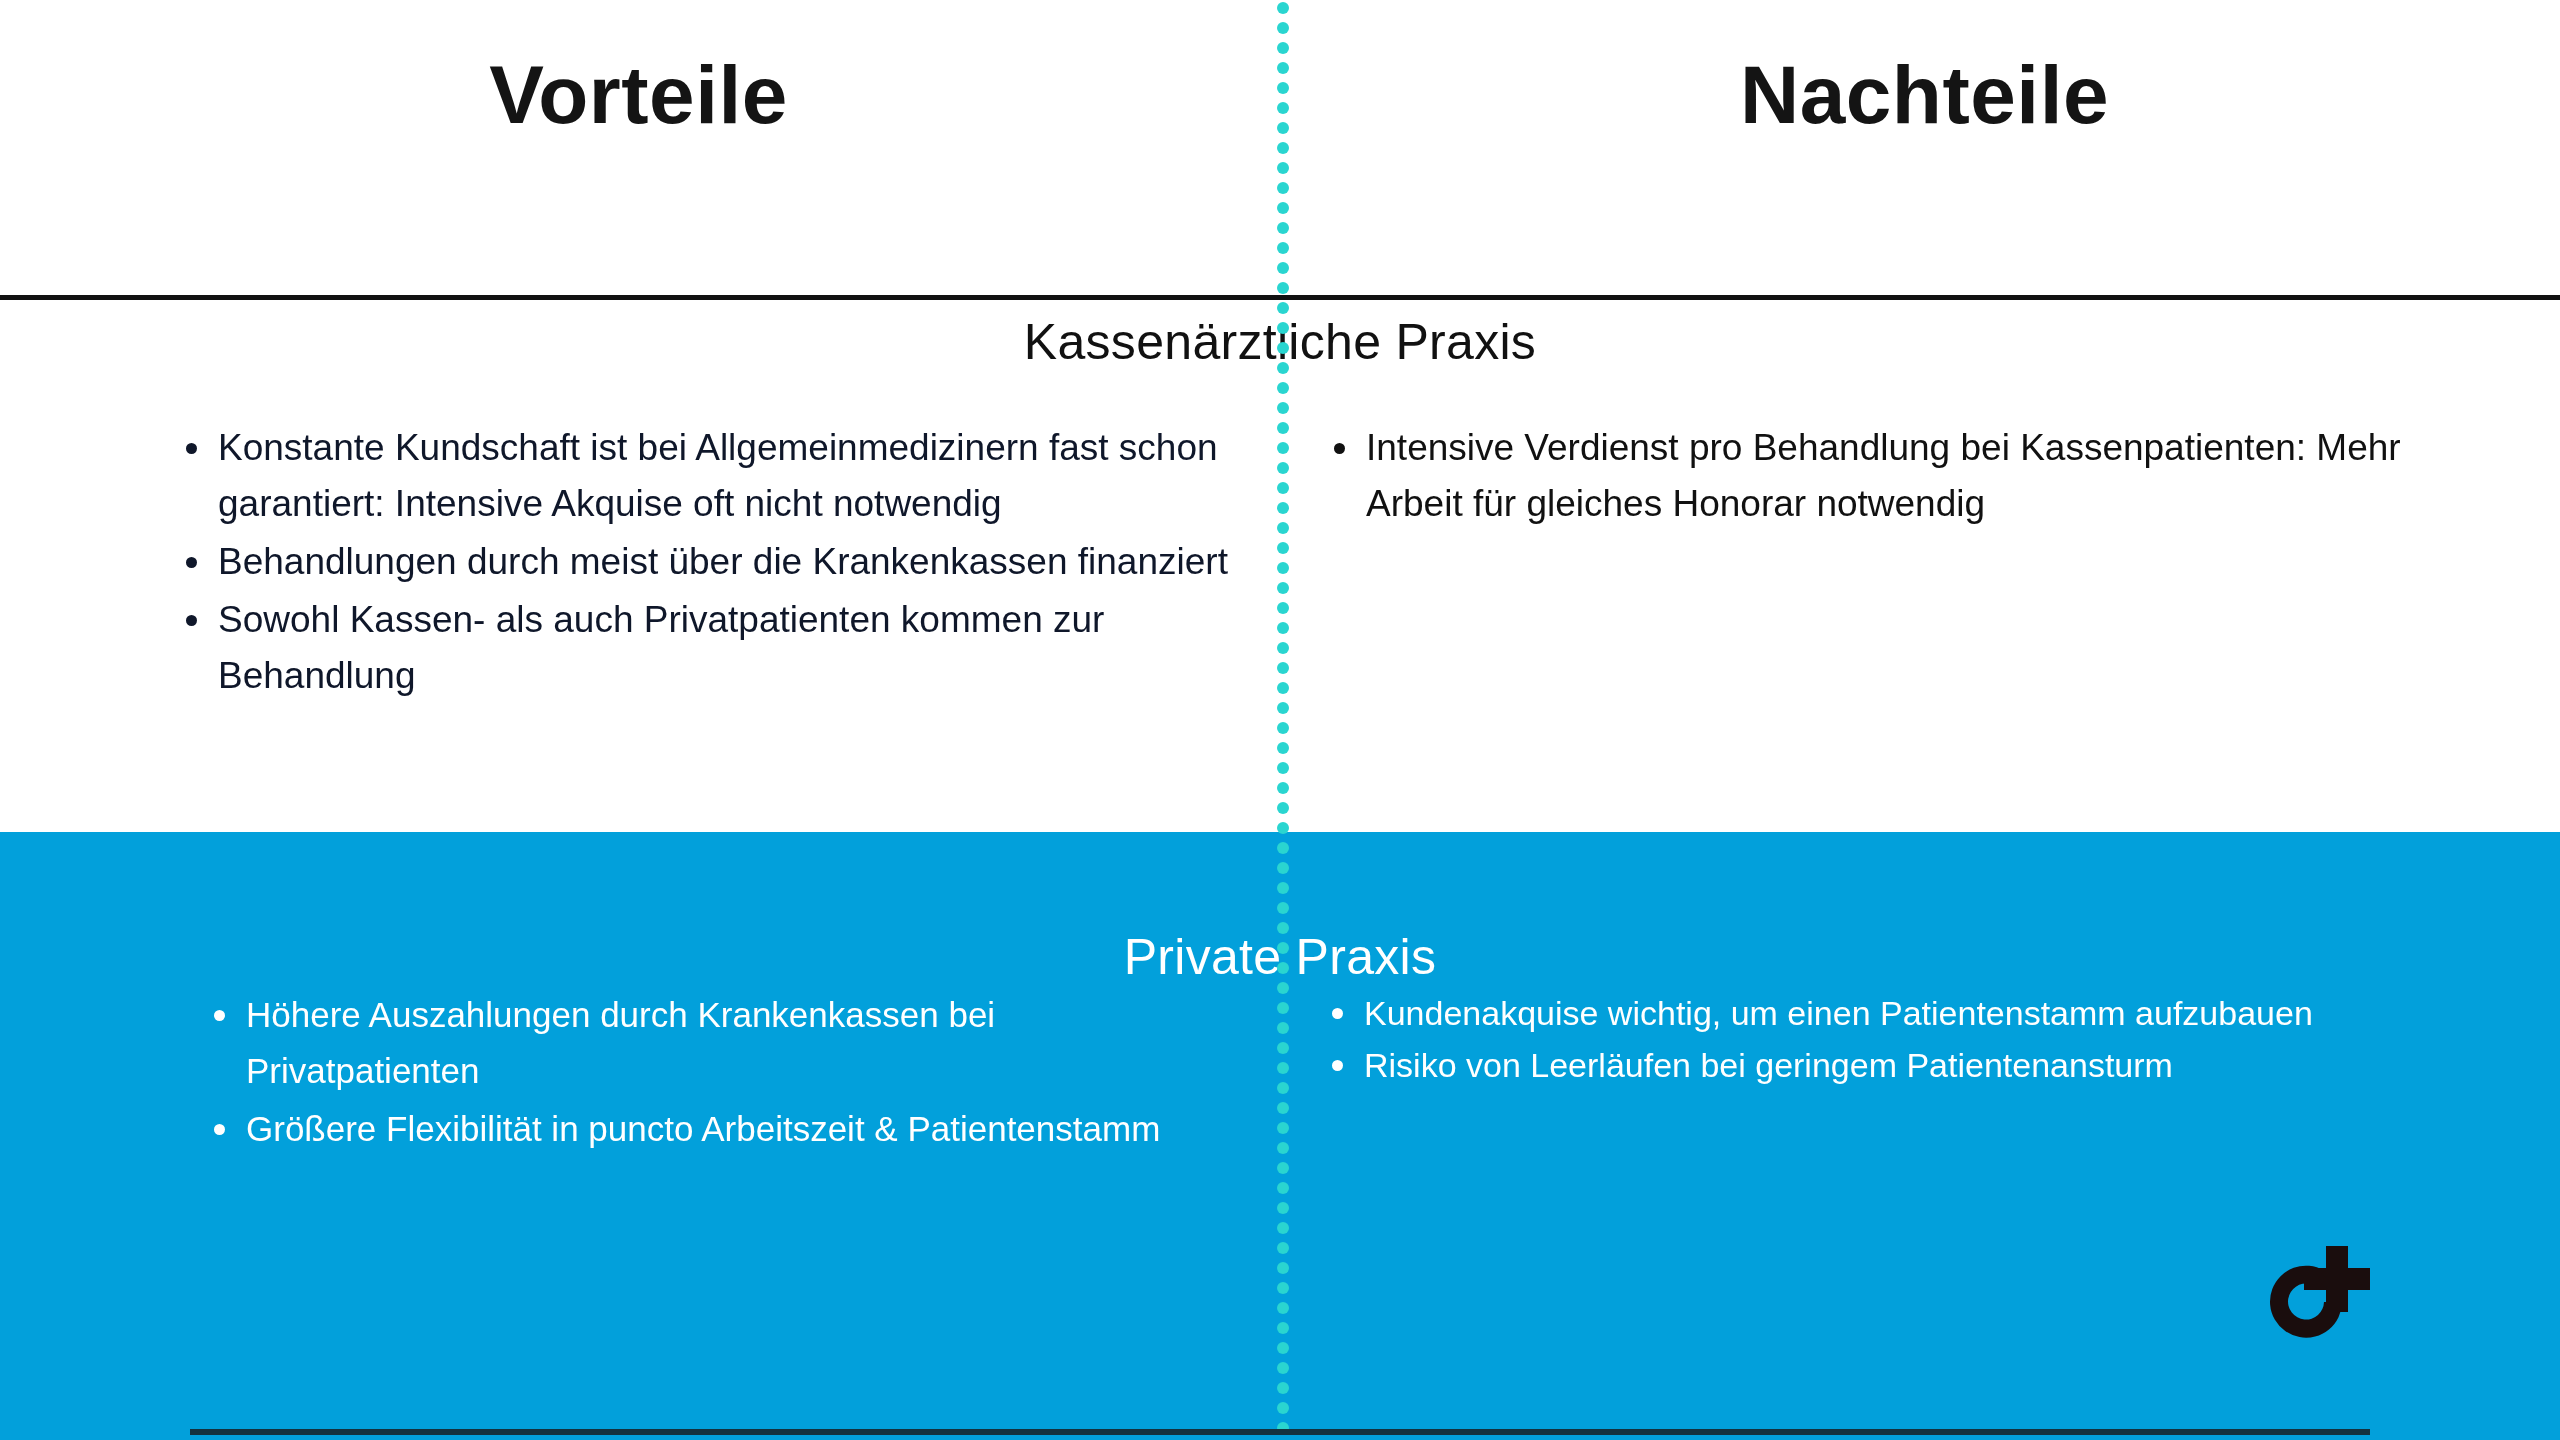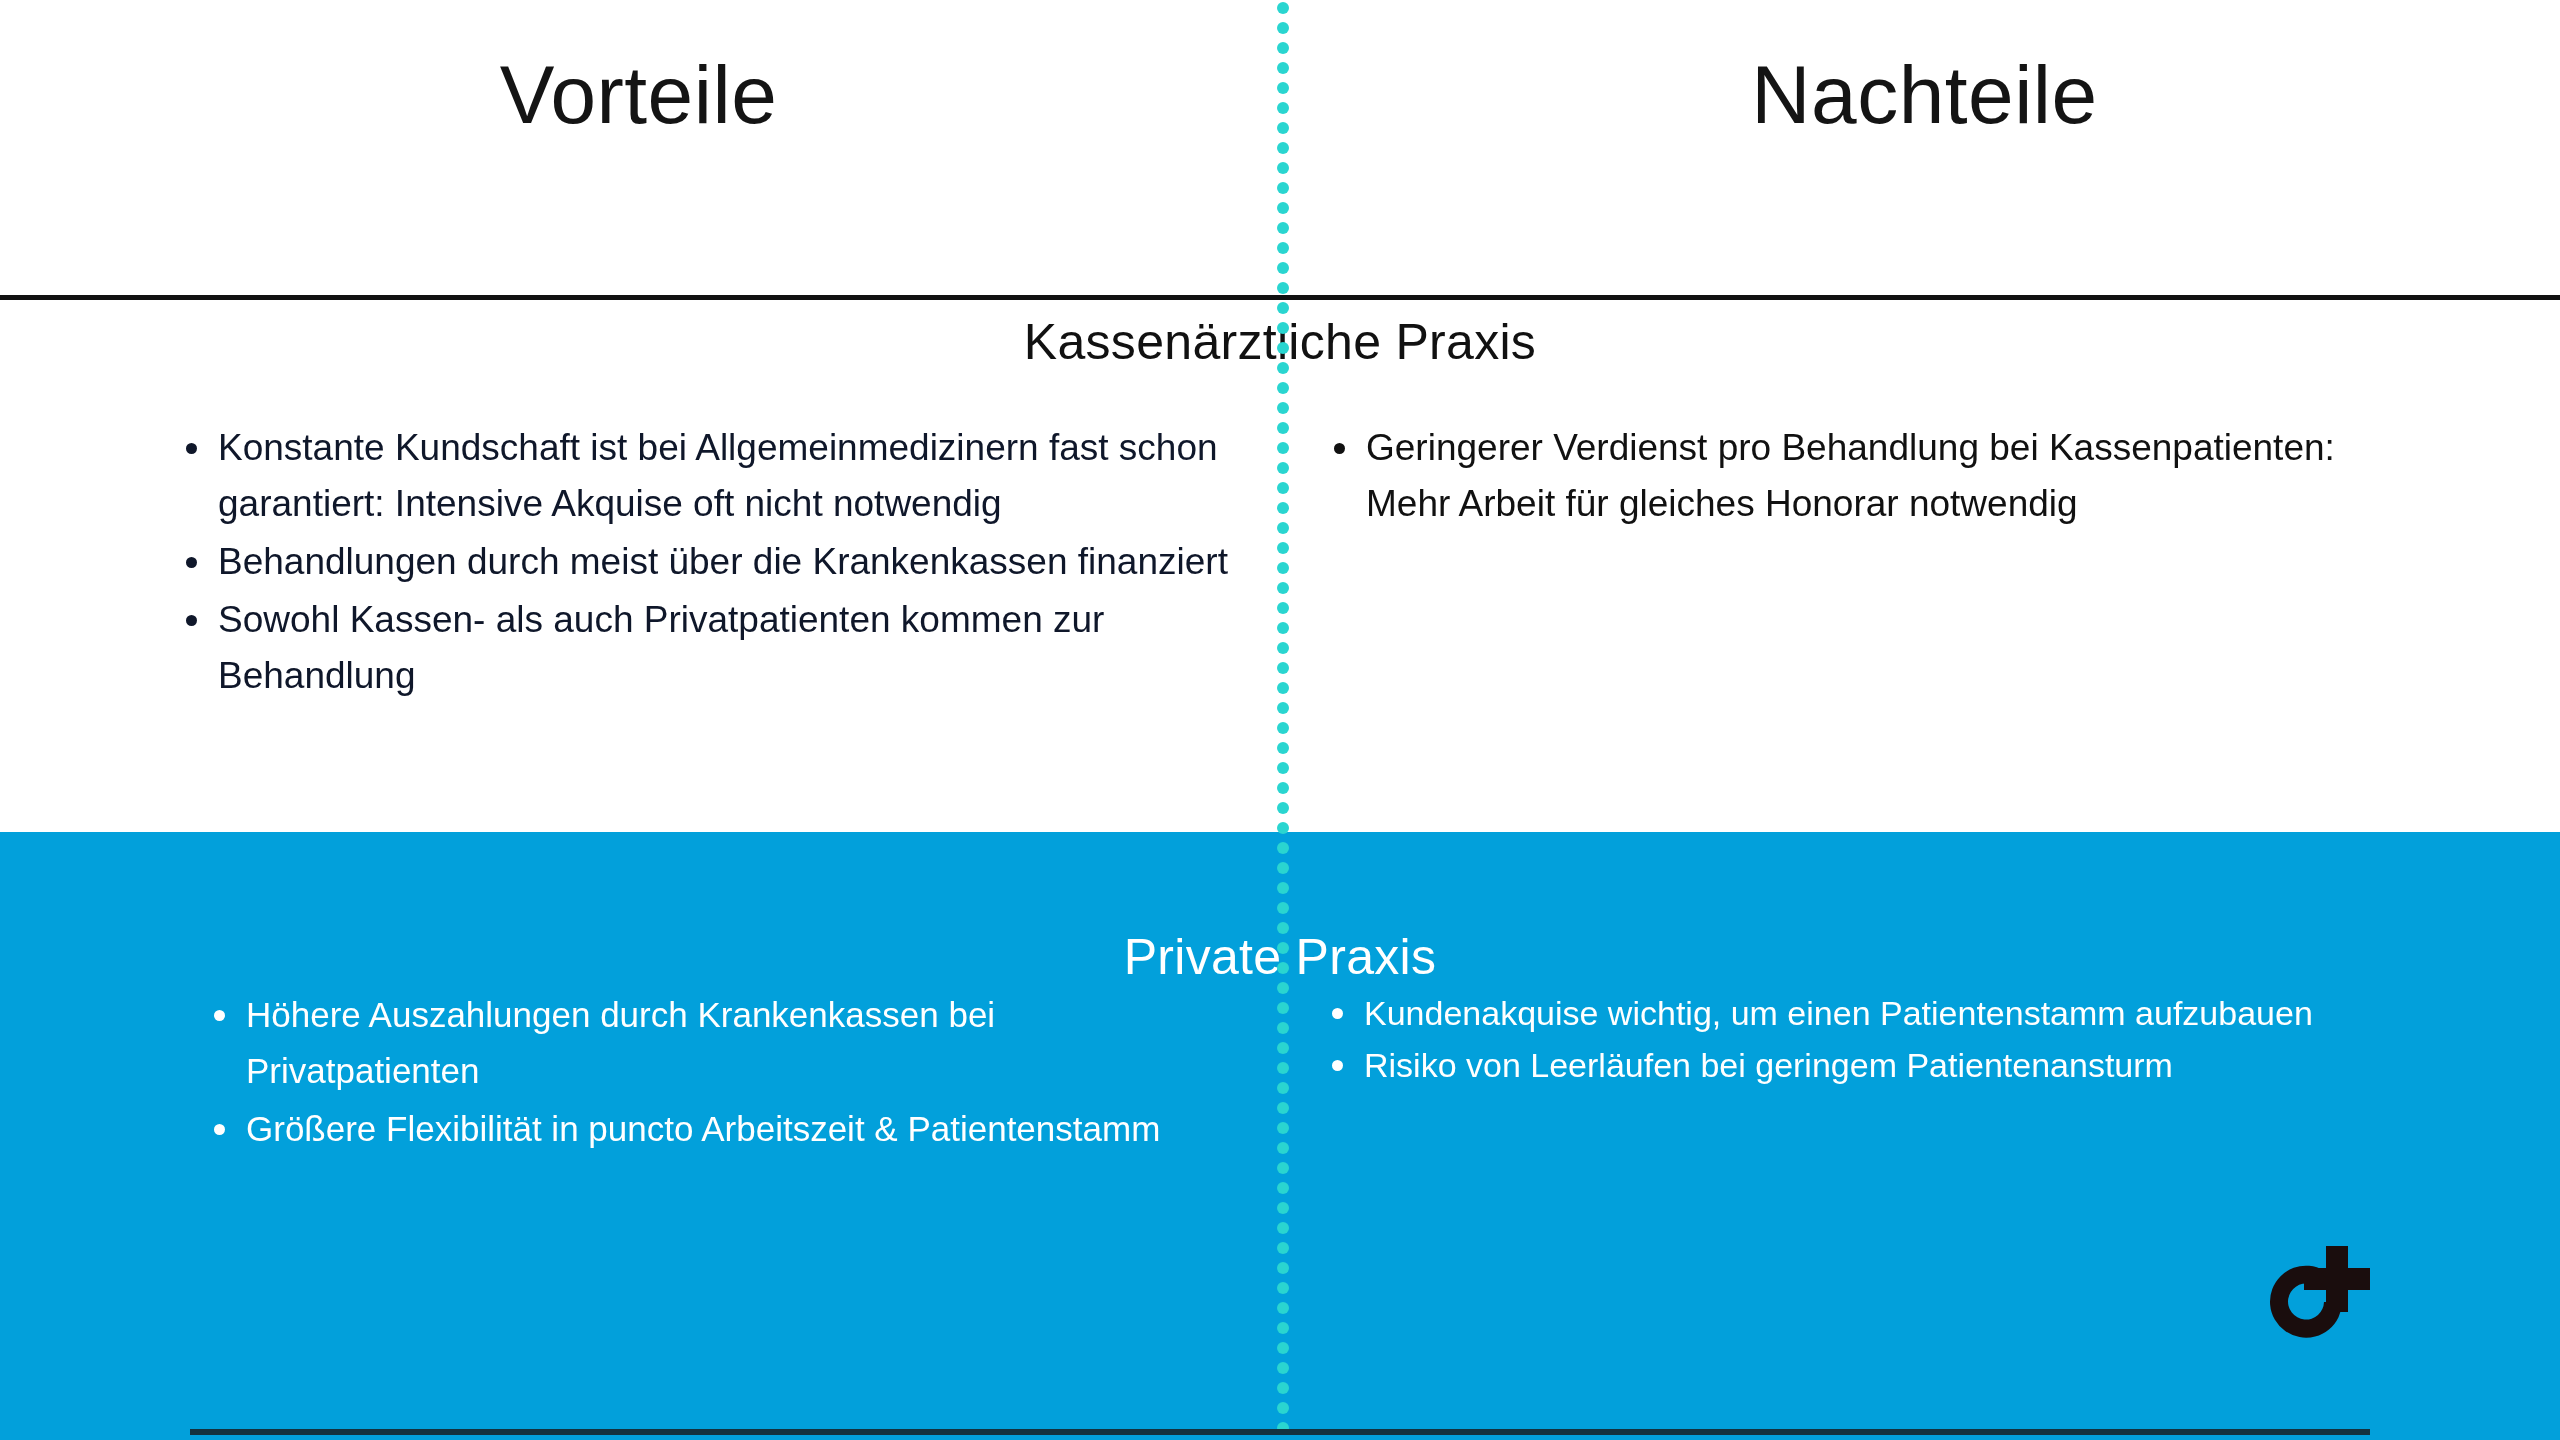--- a/index.html
+++ b/index.html
@@ -50,21 +50,21 @@
     top: 0;
     width: 2560px;
     height: 297px;
     background: #ffffff;
     z-index: 2;
   }
   .header-title {
     position: absolute;
     top: 48px;
     font-size: 82px;
-    font-weight: 400;
+    font-weight: 700;
     letter-spacing: 0.5px;
     line-height: 1.15;
     color: #141414;
     text-align: center;
     white-space: nowrap;
   }
   .header-title.left  { left: 0;      width: 1277px; }
   .header-title.right { left: 1289px; width: 1271px; }
 
   
@@ -232,21 +232,21 @@
         </li>
         <li>
           <span>Sowohl Kassen- als auch Privatpatienten kommen zur Behandlung</span>
         </li>
       </ul>
     </div>
 
     <div class="col col-white-right">
       <ul>
         <li>
-          <span>Geringerer Verdienst pro Behandlung bei Kassenpatienten: Mehr Arbeit für gleiches Honorar notwendig</span>
+          <span>Intensive Verdienst pro Behandlung bei Kassenpatienten: Mehr Arbeit für gleiches Honorar notwendig</span>
         </li>
       </ul>
     </div>
 
   </div>
 
   <div class="section-blue" style="background: rgb(2, 160, 219);">
 
     <div class="section-heading on-blue">Private Praxis</div>
 

